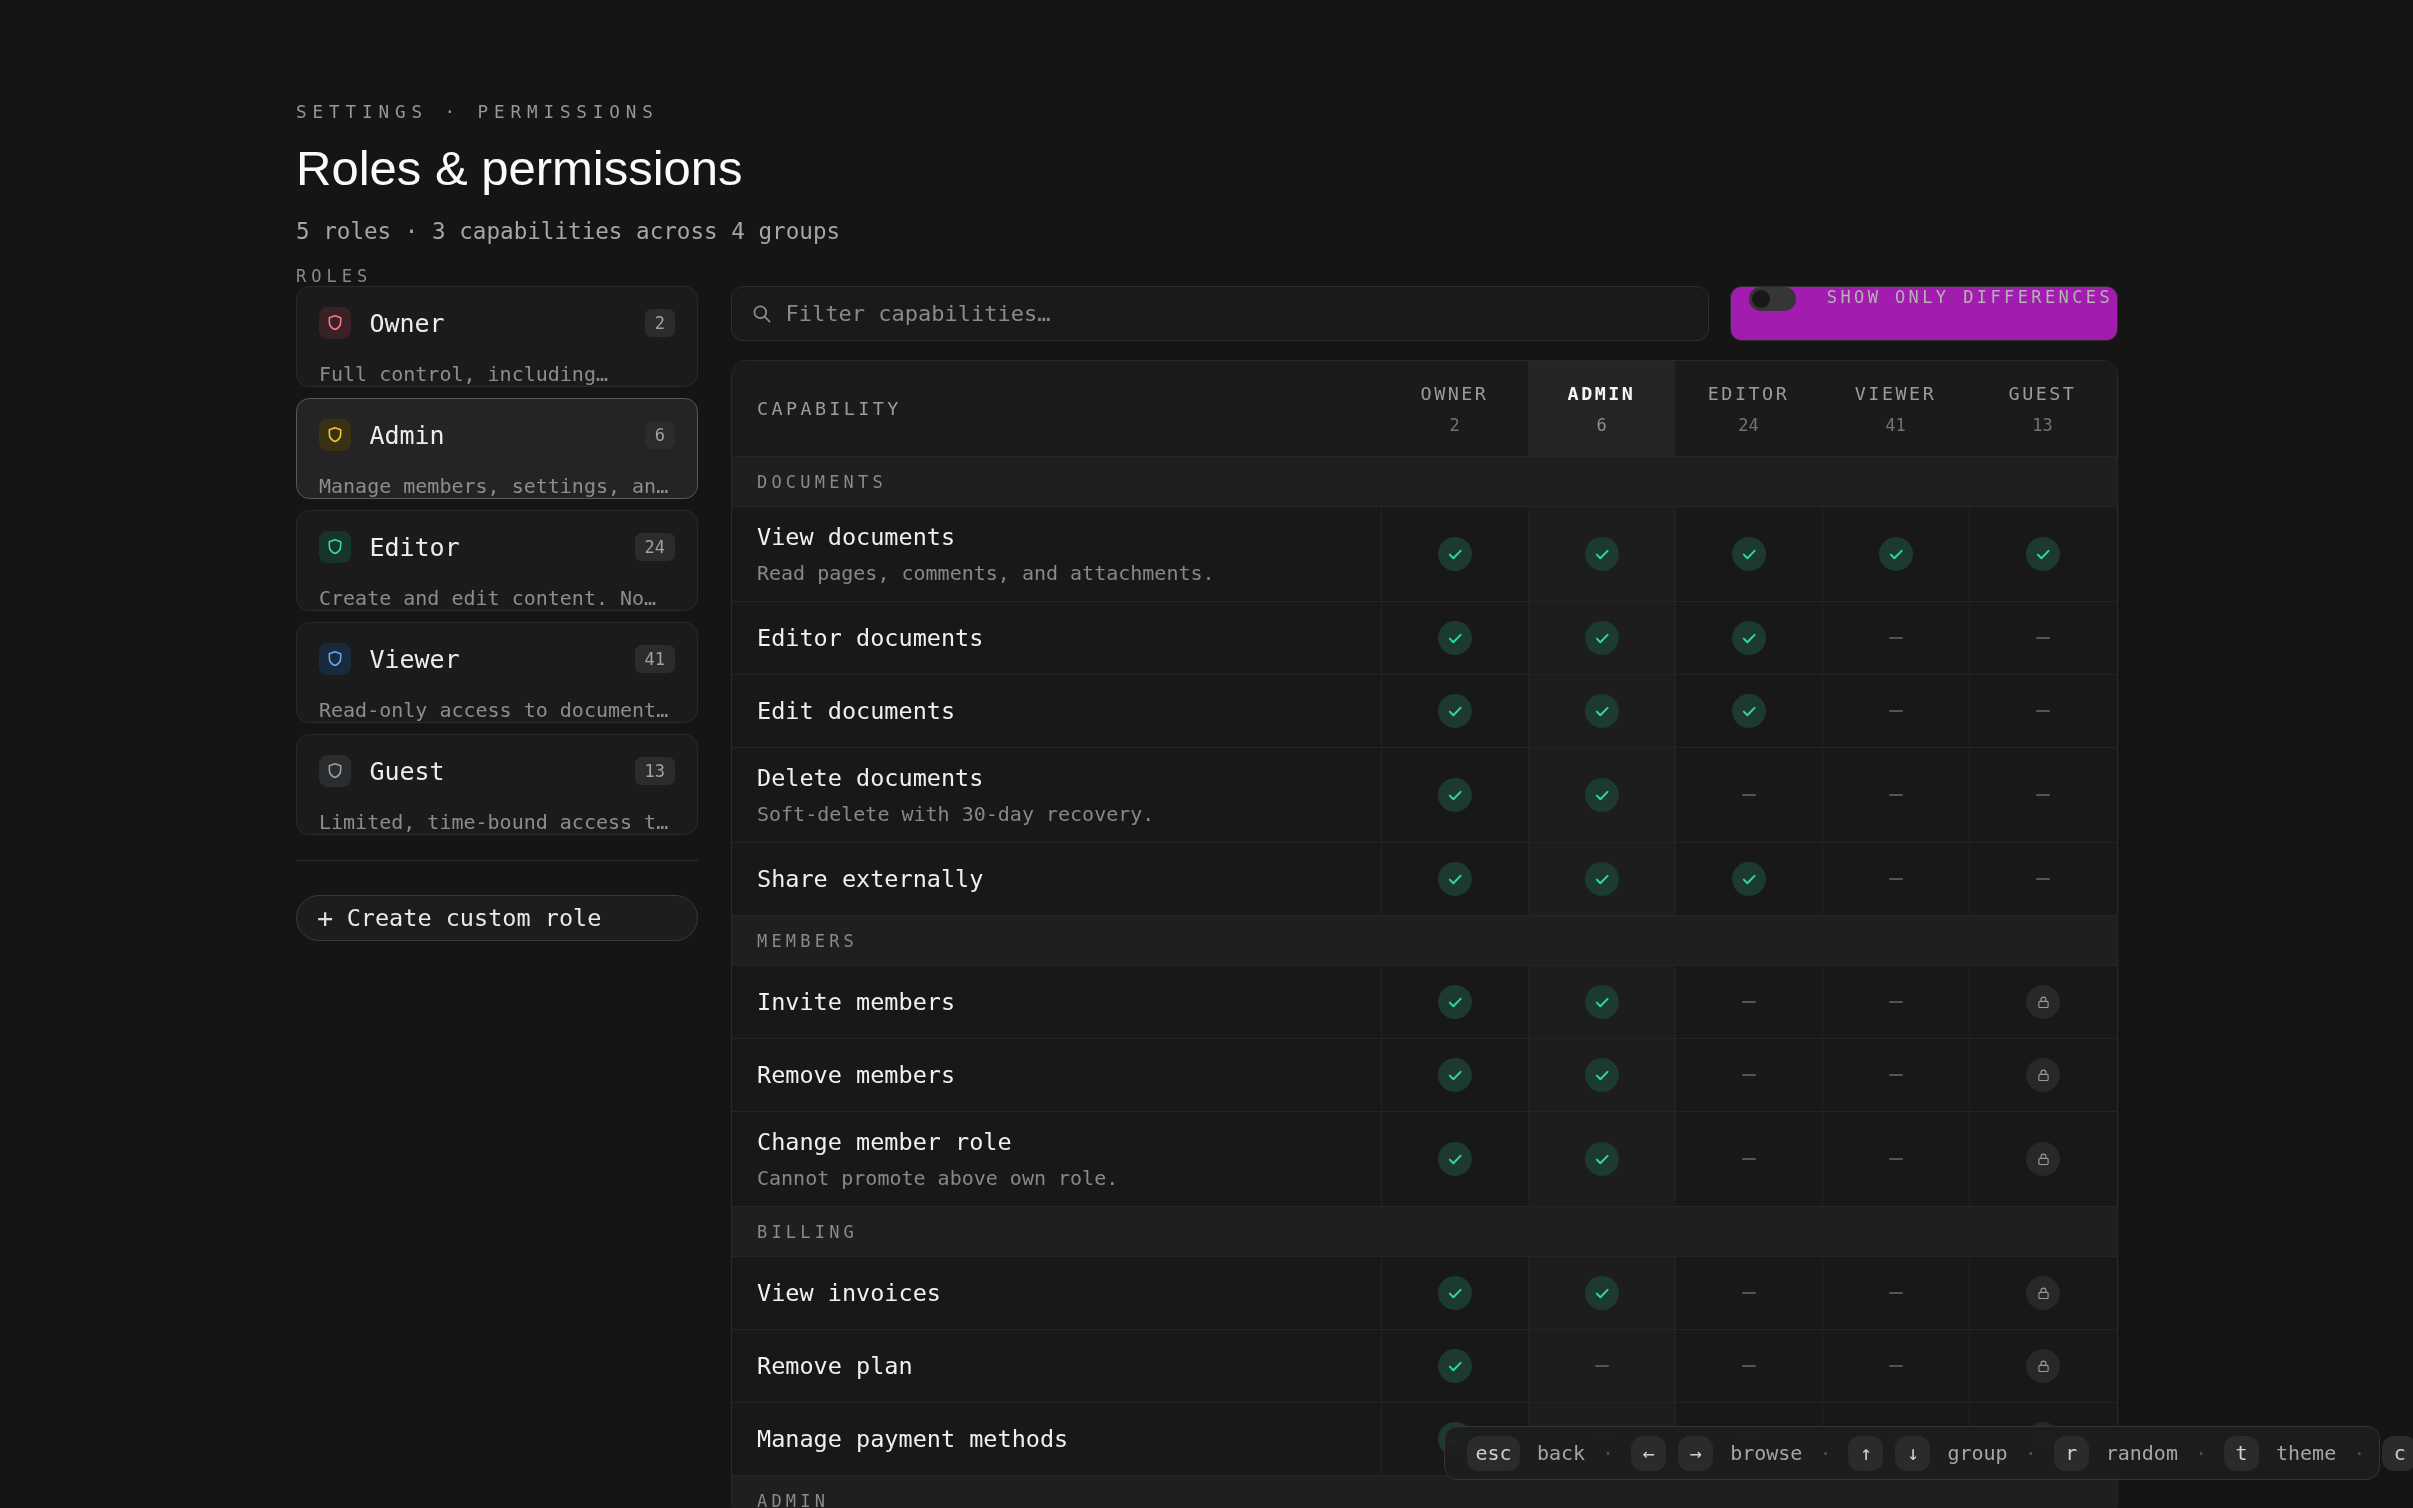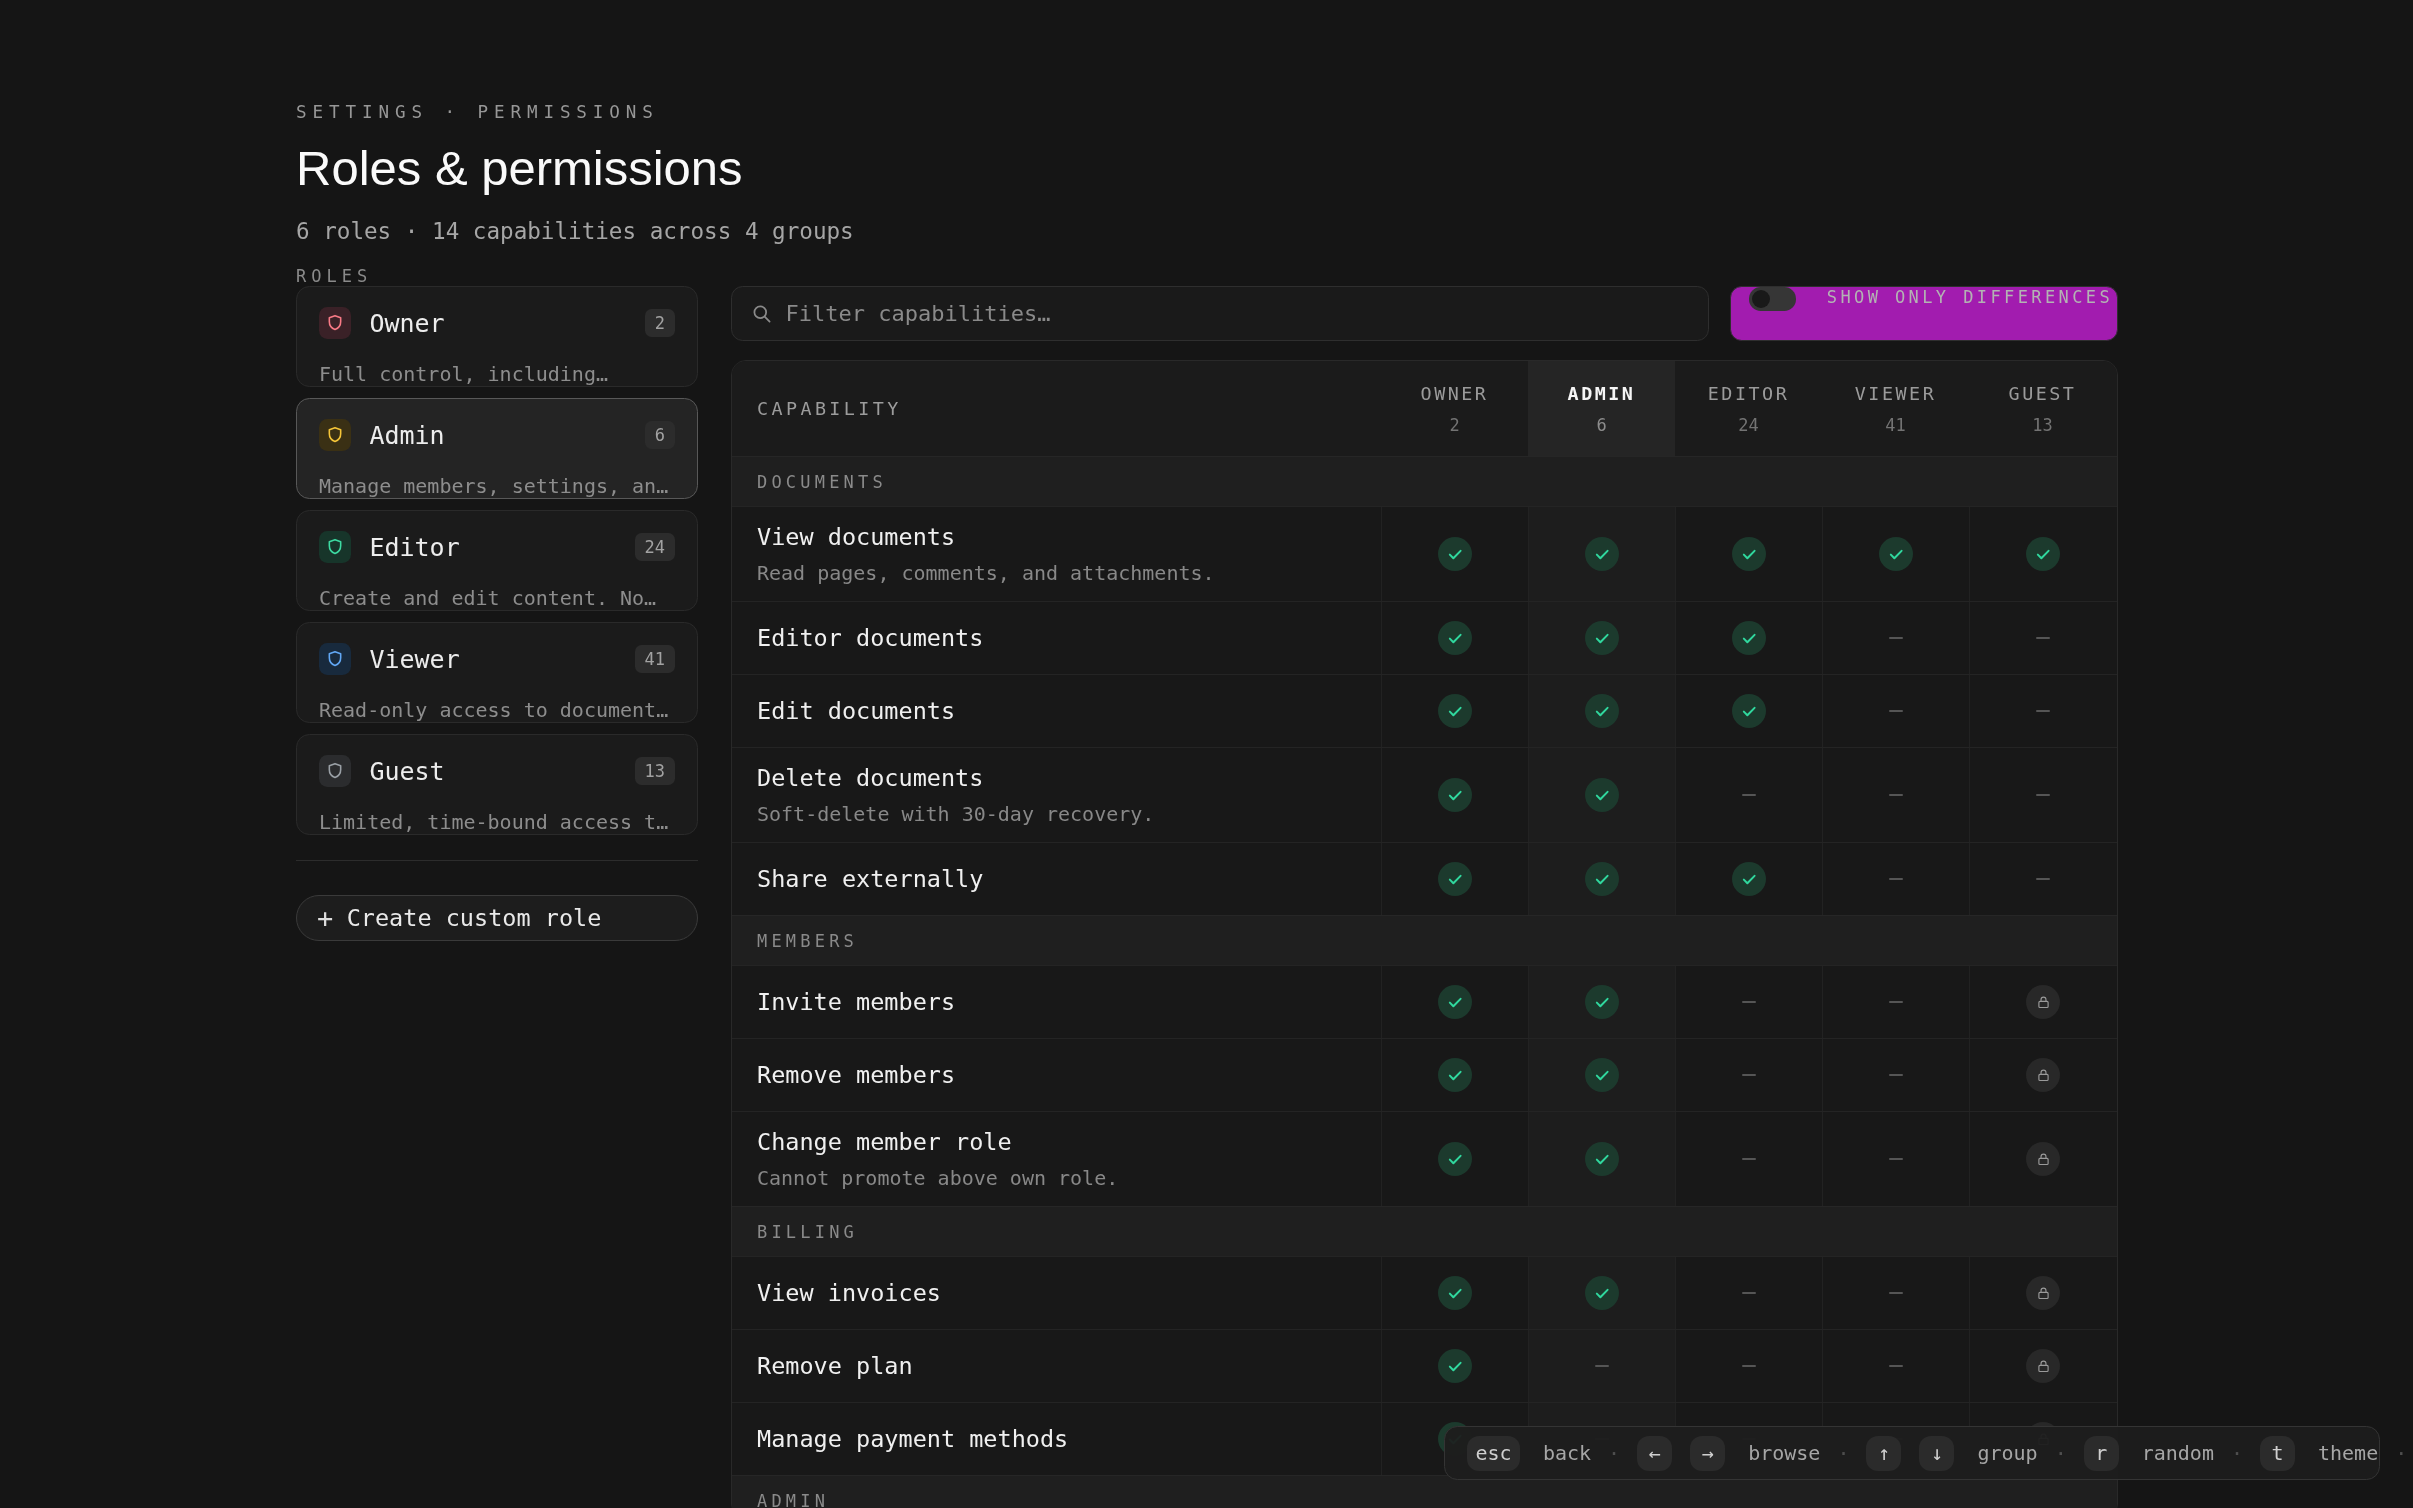--- a/index.html
+++ b/index.html
@@ -114,32 +114,32 @@
   
   .shortcut-bar {
     position:absolute; left:1444px; top:1426px; width:936px; height:54px;
     background:rgba(29,29,29,0.96); border:0.8px solid #343434; border-radius:13.4px;
     display:flex; align-items:center; padding:0 22px; z-index:10;
   }
   .sc-group { display:flex; align-items:center; }
   .kbd-chip {
     background:#2b2b2b; border-radius:12px; height:35px; min-width:35px;
     display:flex; align-items:center; justify-content:center;
-    color:#cfcfcf; font-size:20px; padding:0 8.4px; margin-right:18px;
+    color:#cfcfcf; font-size:20px; padding:0 8.4px; margin-right:12px;
   }
   .sc-label { font-size:20px; color:#a6a6a6; margin-left:5px; white-space:nowrap; }
   .sc-sep { color:#4e4e4e; font-size:20px; margin:0 17px; }
 </style>
 </head>
 <body>
 
 <div class="page-header">
   <div class="breadcrumb">SETTINGS · PERMISSIONS</div>
   <div class="page-title">Roles &amp; permissions</div>
-  <div class="page-subtitle">6 roles · 14 capabilities across 4 groups</div>
+  <div class="page-subtitle">5 roles · 3 capabilities across 4 groups</div>
 </div>
 
 <div class="sidebar">
   <div class="sidebar-label">ROLES</div>
   <div id="roles-list">
       <div class="role-card">
         <div class="role-head">
           <span class="role-icon-box" style="background: rgb(58, 33, 39);">
             <svg viewBox="0 0 24 24" fill="none" stroke="#f87a86" stroke-width="1.9" stroke-linecap="round" stroke-linejoin="round">
               <path d="M12 3.2l6.8 2.4v4.9c0 4.4-2.9 7.9-6.8 9.3-3.9-1.4-6.8-4.9-6.8-9.3V5.6z"></path>

